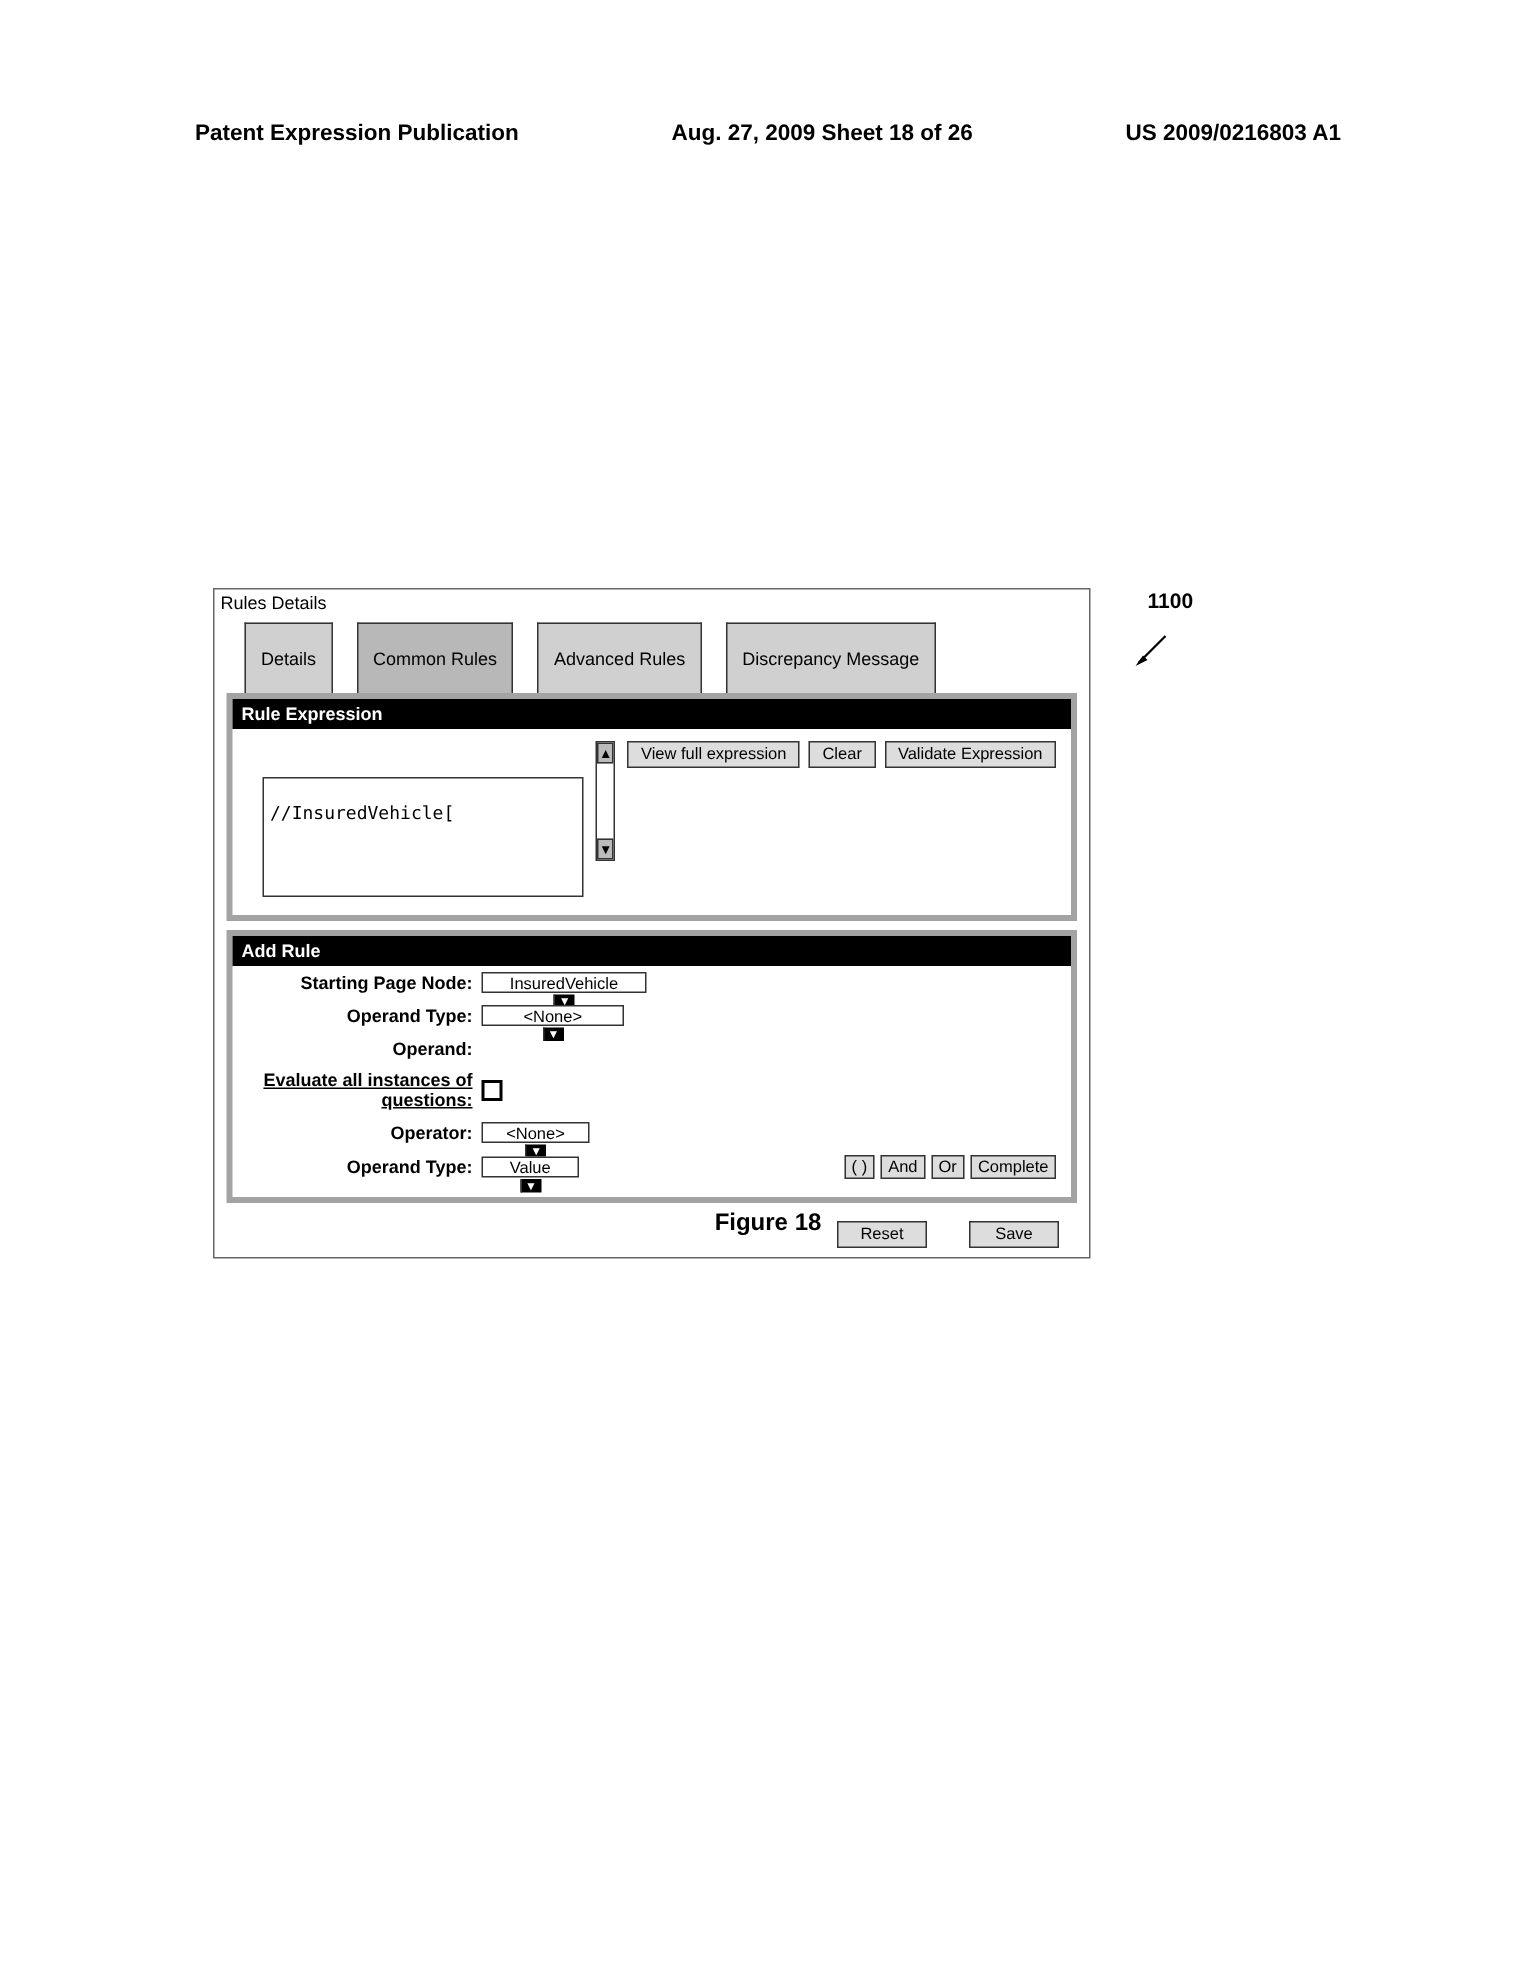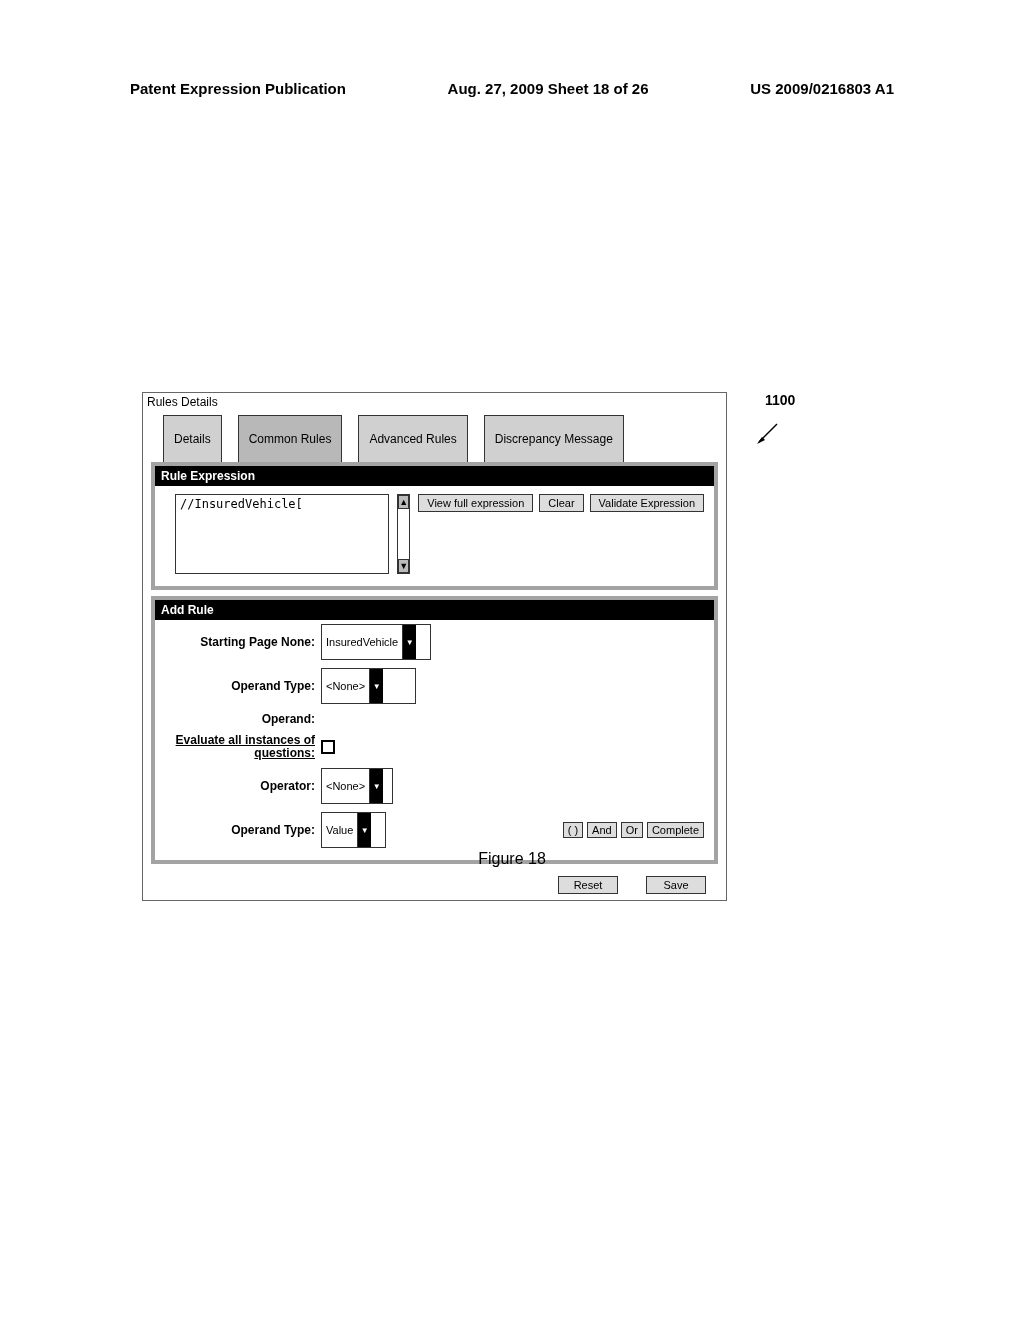--- a/index.html
+++ b/index.html
@@ -67,22 +67,23 @@
       display: flex;
       gap: 8px;
       padding: 8px 10px 4px 20px;
       align-items: flex-start;
     }
     .expr-text {
       width: 280px;
       height: 80px;
       border: 1px solid #333;
       font-size: 12px;
-      padding: 2px 4px;
+      padding: 16px 4px;
       resize: none;
+      margin-top: 24px;
     }
     .scrollbar {
       width: 16px;
       height: 80px;
       border: 1px solid #333;
       display: flex;
       flex-direction: column;
       justify-content: space-between;
     }
     .scroll-btn {
@@ -120,25 +121,26 @@
     }
     .form-label {
       width: 140px;
       text-align: right;
       font-size: 12px;
       font-weight: bold;
     }
     .select {
       border: 1px solid #333;
       font-size: 11px;
-      height: 36px;
+      height: 14px;
       display: flex;
       align-items: center;
       position: relative;
       background: #fff;
+      flex-direction: column;
     }
     .select .sel-val { padding: 1px 4px; }
     .select .sel-arrow {
       width: 14px;
       height: 100%;
       border-left: 1px solid #333;
       background: #000;
       color: #fff;
       display: flex;
       align-items: center;
@@ -179,26 +181,26 @@
       font-weight: bold;
     }
     .ref-arrow {
       position: absolute;
       top: 420px;
       left: 755px;
     }
 
     .figure-caption {
       position: absolute;
-      top: 850px;
+      top: 807px;
       left: 0;
       right: 0;
       text-align: center;
       font-size: 16px;
-      font-weight: normal;
+      font-weight: bold;
     }
   </style>
 </head>
 <body>
 
 <div class="page-header">
   <span>Patent Expression Publication</span>
   <span>Aug. 27, 2009  Sheet 18 of 26</span>
   <span>US 2009/0216803 A1</span>
 </div>
@@ -226,21 +228,21 @@
         <div class="btn">Clear</div>
         <div class="btn">Validate Expression</div>
       </div>
     </div>
   </div>
 
   <div class="section-inner">
     <div class="section-header">Add Rule</div>
 
     <div class="form-row">
-      <div class="form-label">Starting Page None:</div>
+      <div class="form-label">Starting Page Node:</div>
       <div class="select w1">
         <span class="sel-val">InsuredVehicle</span>
         <span class="sel-arrow">▼</span>
       </div>
     </div>
 
     <div class="form-row">
       <div class="form-label">Operand Type:</div>
       <div class="select w2">
         <span class="sel-val">&lt;None&gt;</span>

